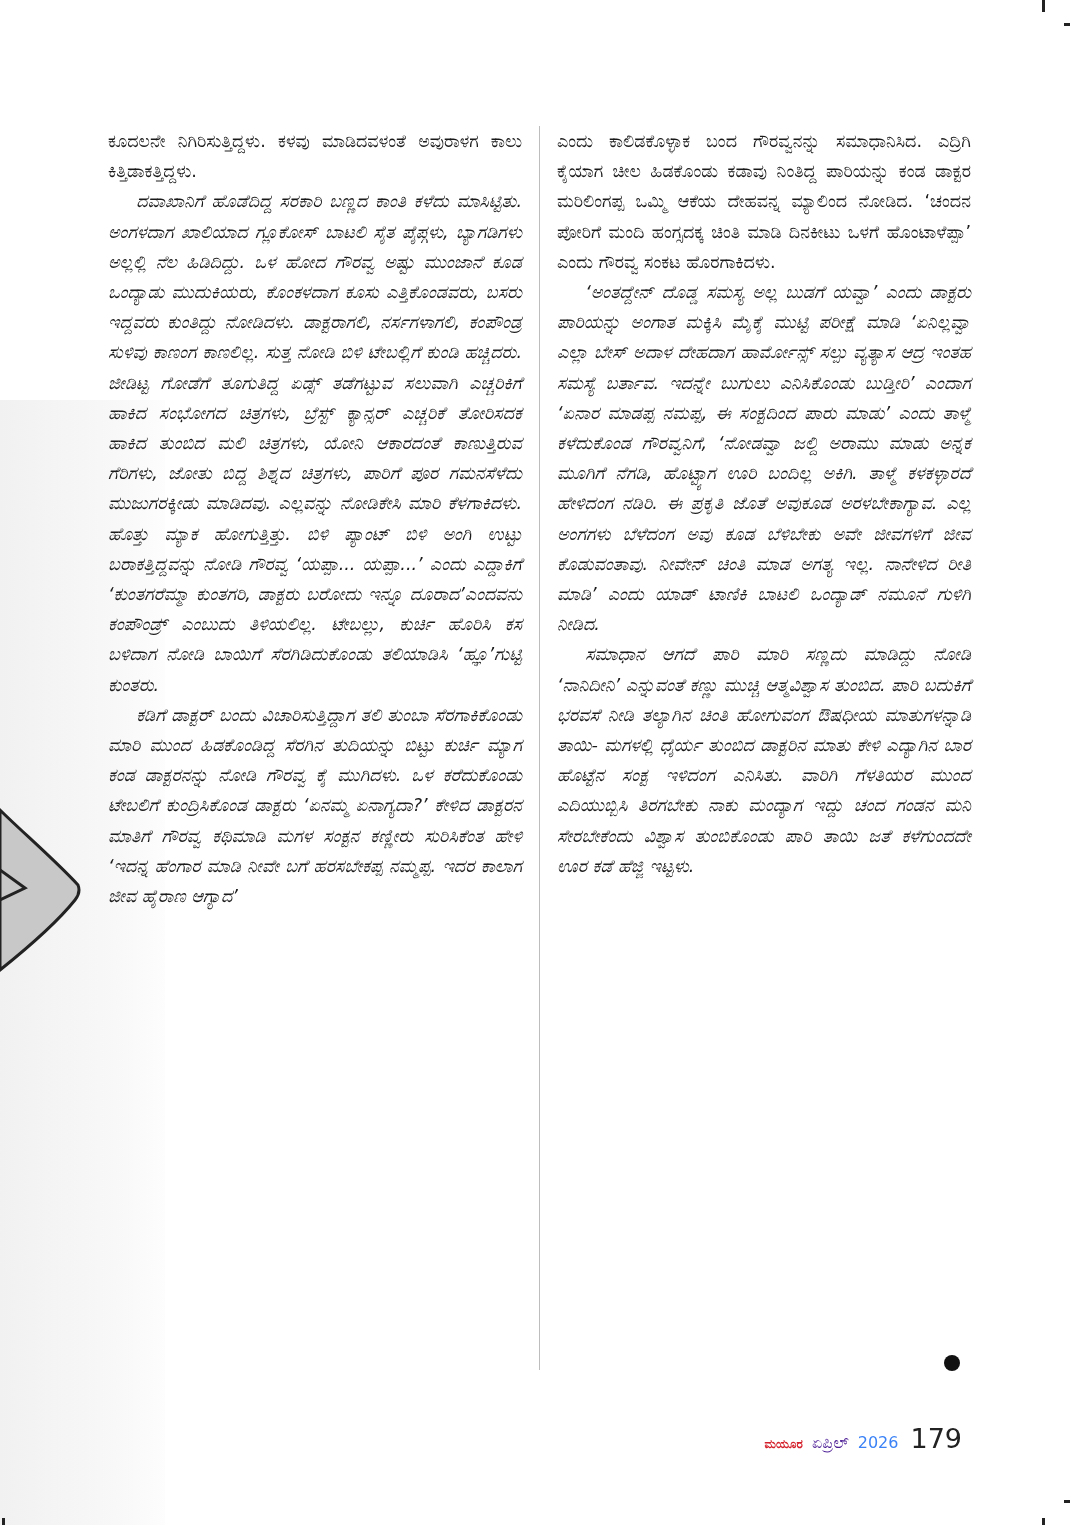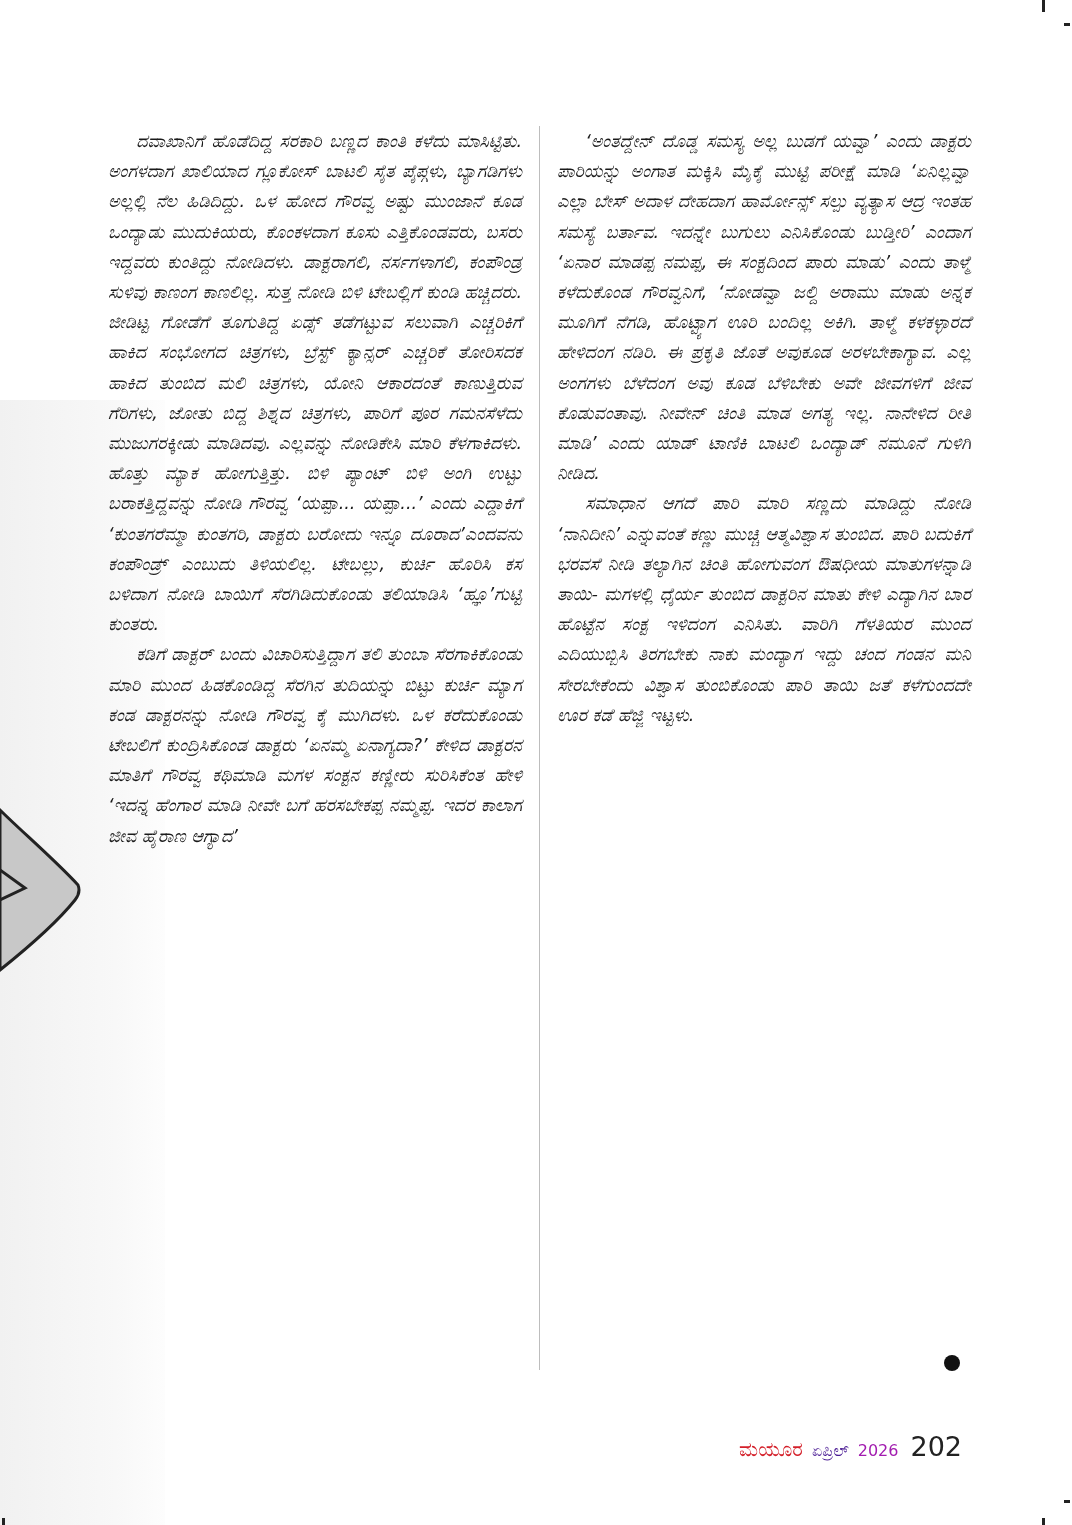--- a/index.html
+++ b/index.html
@@ -31,53 +31,55 @@
     background: #bdbdbd;
   }
   .end-dot {
     position: absolute; left: 944px; top: 1355px; width: 16px; height: 16px;
     border-radius: 50%; background: #111;
   }
   .footer {
     position: absolute; right: 110px; top: 1393px;
     display: flex; align-items: baseline; gap: 9px;
   }
-  .mag-name { color: #d4202a; font-weight: normal; font-size: 20px; margin-top: 44px; }
+  .mag-name { color: #d4202a; font-weight: bold; font-size: 12px; margin-top: 44px; }
   .month { font-size: 16px; color: #4c1d95; }
-  .year { font-size: 16px; color: #a21caf; }
+  .year { font-size: 16px; color: #3b82f6; }
   .page-num { font-size: 27px; color: #222; margin-left: 3px; }
 </style>
 </head>
 <body>
 
 <div class="left-shade"></div>
 
 <svg class="arrow-deco" viewBox="0 0 85 175">
   <path d="M0,10 C20,30 55,60 78,85 C80,90 79,95 75,100 C55,125 25,150 0,170 Z" fill="#c8c8c8" stroke="#222" stroke-width="3"></path>
   <path d="M0,70 L25,88 L0,100" fill="none" stroke="#222" stroke-width="3"></path>
 </svg>
 
 <div class="crop-mark" style="left:1042px;top:0;width:3px;height:12px;"></div>
 <div class="crop-mark" style="left:1064px;top:23px;width:6px;height:3px;"></div>
 <div class="crop-mark" style="left:1064px;top:1500px;width:6px;height:3px;"></div>
 <div class="crop-mark" style="left:1042px;top:1518px;width:3px;height:7px;"></div>
 <div class="crop-mark" style="left:2px;top:1518px;width:3px;height:7px;"></div>
 
 <div class="col col-left">
+  <p>ಕೂದಲನೇ ನಿಗಿರಿಸುತ್ತಿದ್ದಳು. ಕಳವು ಮಾಡಿದವಳಂತೆ ಅವುರಾಳಗ ಕಾಲು ಕಿತ್ತಿಡಾಕತ್ತಿದ್ದಳು.</p>
   <p class="indent">ದವಾಖಾನಿಗೆ ಹೊಡೆದಿದ್ದ ಸರಕಾರಿ ಬಣ್ಣದ ಕಾಂತಿ ಕಳೆದು ಮಾಸಿಟ್ಟಿತು. ಅಂಗಳದಾಗ ಖಾಲಿಯಾದ ಗ್ಲೂಕೋಸ್ ಬಾಟಲಿ ಸೈತ ಪೈಪ್ಗಳು, ಬ್ಯಾಗಡಿಗಳು ಅಲ್ಲಲ್ಲಿ ನೆಲ ಹಿಡಿದಿದ್ದು. ಒಳ ಹೋದ ಗೌರವ್ವ ಅಷ್ಟು ಮುಂಜಾನೆ ಕೂಡ ಒಂದ್ಯಾಡು ಮುದುಕಿಯರು, ಕೊಂಕಳದಾಗ ಕೂಸು ಎತ್ತಿಕೊಂಡವರು, ಬಸರು ಇದ್ದವರು ಕುಂತಿದ್ದು ನೋಡಿದಳು. ಡಾಕ್ಟರಾಗಲಿ, ನರ್ಸಗಳಾಗಲಿ, ಕಂಪೌಂಡ್ರ ಸುಳಿವು ಕಾಣಂಗ ಕಾಣಲಿಲ್ಲ. ಸುತ್ತ ನೋಡಿ ಬಿಳಿ ಟೇಬಲ್ಲಿಗೆ ಕುಂಡಿ ಹಚ್ಚಿದರು. ಜೀಡಿಟ್ಟ ಗೋಡೆಗೆ ತೂಗುತಿದ್ದ ಏಡ್ಸ್ ತಡೆಗಟ್ಟುವ ಸಲುವಾಗಿ ಎಚ್ಚರಿಕಿಗೆ ಹಾಕಿದ ಸಂಭೋಗದ ಚಿತ್ರಗಳು, ಬ್ರೆಸ್ಟ್ ಕ್ಯಾನ್ಸರ್ ಎಚ್ಚರಿಕೆ ತೋರಿಸದಕ ಹಾಕಿದ ತುಂಬಿದ ಮಲಿ ಚಿತ್ರಗಳು, ಯೋನಿ ಆಕಾರದಂತೆ ಕಾಣುತ್ತಿರುವ ಗೆರಿಗಳು, ಜೋತು ಬಿದ್ದ ಶಿಶ್ನದ ಚಿತ್ರಗಳು, ಪಾರಿಗೆ ಪೂರ ಗಮನಸೆಳೆದು ಮುಜುಗರಕ್ಕೀಡು ಮಾಡಿದವು. ಎಲ್ಲವನ್ನು ನೋಡಿಕೇಸಿ ಮಾರಿ ಕೆಳಗಾಕಿದಳು. ಹೊತ್ತು ಮ್ಯಾಕ ಹೋಗುತ್ತಿತ್ತು. ಬಿಳಿ ಪ್ಯಾಂಟ್ ಬಿಳಿ ಅಂಗಿ ಉಟ್ಟು ಬರಾಕತ್ತಿದ್ದವನ್ನು ನೋಡಿ ಗೌರವ್ವ ‘ಯಪ್ಪಾ... ಯಪ್ಪಾ...’ ಎಂದು ಎದ್ದಾಕಿಗೆ ‘ಕುಂತಗರೆಮ್ಮಾ ಕುಂತಗರಿ, ಡಾಕ್ಟರು ಬರೋದು ಇನ್ನೂ ದೂರಾದ’ಎಂದವನು ಕಂಪೌಂಡ್ರ್ ಎಂಬುದು ತಿಳಿಯಲಿಲ್ಲ. ಟೇಬಲ್ಲು, ಕುರ್ಚಿ ಹೊರಿಸಿ ಕಸ ಬಳಿದಾಗ ನೋಡಿ ಬಾಯಿಗೆ ಸೆರಗಿಡಿದುಕೊಂಡು ತಲಿಯಾಡಿಸಿ ‘ಹ್ಞೂ’ಗುಟ್ಟಿ ಕುಂತರು.</p>
   <p class="indent">ಕಡಿಗೆ ಡಾಕ್ಟರ್ ಬಂದು ವಿಚಾರಿಸುತ್ತಿದ್ದಾಗ ತಲಿ ತುಂಬಾ ಸೆರಗಾಕಿಕೊಂಡು ಮಾರಿ ಮುಂದ ಹಿಡಕೊಂಡಿದ್ದ ಸೆರಗಿನ ತುದಿಯನ್ನು ಬಿಟ್ಟು ಕುರ್ಚಿ ಮ್ಯಾಗ ಕಂಡ ಡಾಕ್ಟರನನ್ನು ನೋಡಿ ಗೌರವ್ವ ಕೈ ಮುಗಿದಳು. ಒಳ ಕರೆದುಕೊಂಡು ಟೇಬಲಿಗೆ ಕುಂದ್ರಿಸಿಕೊಂಡ ಡಾಕ್ಟರು ‘ಏನಮ್ಮ ಏನಾಗ್ಯದಾ?’ ಕೇಳಿದ ಡಾಕ್ಟರನ ಮಾತಿಗೆ ಗೌರವ್ವ ಕಥಿಮಾಡಿ ಮಗಳ ಸಂಕ್ಟನ ಕಣ್ಣೀರು ಸುರಿಸಿಕೆಂತ ಹೇಳಿ ‘ಇದನ್ನ ಹೆಂಗಾರ ಮಾಡಿ ನೀವೇ ಬಗೆ ಹರಸಬೇಕಪ್ಪ ನಮ್ಮಪ್ಪ. ಇದರ ಕಾಲಾಗ ಜೀವ ಹೈರಾಣ ಆಗ್ಯಾದ’</p>
 </div>
 
 <div class="divider"></div>
 
 <div class="col col-right">
+  <p>ಎಂದು ಕಾಲಿಡಕೊಳ್ಳಾಕ ಬಂದ ಗೌರವ್ವನನ್ನು ಸಮಾಧಾನಿಸಿದ. ಎದ್ರಿಗಿ ಕೈಯಾಗ ಚೀಲ ಹಿಡಕೊಂಡು ಕಡಾವು ನಿಂತಿದ್ದ ಪಾರಿಯನ್ನು ಕಂಡ ಡಾಕ್ಟರ ಮರಿಲಿಂಗಪ್ಪ ಒಮ್ಮಿ ಆಕೆಯ ದೇಹವನ್ನ ಮ್ಯಾಲಿಂದ ನೋಡಿದ. ‘ಚಂದನ ಪೋರಿಗೆ ಮಂದಿ ಹಂಗ್ಸದಕ್ಕ ಚಿಂತಿ ಮಾಡಿ ದಿನಕೀಟು ಒಳಗೆ ಹೊಂಟಾಳೆಪ್ಪಾ’ ಎಂದು ಗೌರವ್ವ ಸಂಕಟ ಹೊರಗಾಕಿದಳು.</p>
   <p class="indent">‘ಅಂತದ್ದೇನ್ ದೊಡ್ಡ ಸಮಸ್ಯ ಅಲ್ಲ ಬುಡಗೆ ಯವ್ವಾ’ ಎಂದು ಡಾಕ್ಟರು ಪಾರಿಯನ್ನು ಅಂಗಾತ ಮಕ್ಕಿಸಿ ಮೈಕೈ ಮುಟ್ಟಿ ಪರೀಕ್ಷೆ ಮಾಡಿ ‘ಏನಿಲ್ಲವ್ವಾ ಎಲ್ಲಾ ಬೇಸ್ ಅದಾಳ ದೇಹದಾಗ ಹಾರ್ಮೋನ್ಸ್ ಸಲ್ಪು ವ್ಯತ್ಯಾಸ ಆದ್ರ ಇಂತಹ ಸಮಸ್ಯೆ ಬರ್ತಾವ. ಇದನ್ನೇ ಬುಗುಲು ಎನಿಸಿಕೊಂಡು ಬುಡ್ತೀರಿ’ ಎಂದಾಗ ‘ಏನಾರ ಮಾಡಪ್ಪ ನಮಪ್ಪ, ಈ ಸಂಕ್ಟದಿಂದ ಪಾರು ಮಾಡು’ ಎಂದು ತಾಳ್ಮೆ ಕಳೆದುಕೊಂಡ ಗೌರವ್ವನಿಗೆ, ‘ನೋಡವ್ವಾ ಜಲ್ದಿ ಅರಾಮು ಮಾಡು ಅನ್ನಕ ಮೂಗಿಗೆ ನೆಗಡಿ, ಹೊಟ್ಟ್ಯಾಗ ಊರಿ ಬಂದಿಲ್ಲ ಅಕಿಗಿ. ತಾಳ್ಮೆ ಕಳಕಳ್ಳಾರದೆ ಹೇಳಿದಂಗ ನಡಿರಿ. ಈ ಪ್ರಕೃತಿ ಜೊತೆ ಅವುಕೂಡ ಅರಳಬೇಕಾಗ್ಯಾವ. ಎಲ್ಲ ಅಂಗಗಳು ಬೆಳೆದಂಗ ಅವು ಕೂಡ ಬೆಳಿಬೇಕು ಅವೇ ಜೀವಗಳಿಗೆ ಜೀವ ಕೊಡುವಂತಾವು. ನೀವೇನ್ ಚಿಂತಿ ಮಾಡ ಅಗತ್ಯ ಇಲ್ಲ. ನಾನೇಳಿದ ರೀತಿ ಮಾಡಿ’ ಎಂದು ಯಾಡ್ ಟಾಣಿಕಿ ಬಾಟಲಿ ಒಂದ್ಯಾಡ್ ನಮೂನೆ ಗುಳಿಗಿ ನೀಡಿದ.</p>
   <p class="indent">ಸಮಾಧಾನ ಆಗದೆ ಪಾರಿ ಮಾರಿ ಸಣ್ಣದು ಮಾಡಿದ್ದು ನೋಡಿ ‘ನಾನಿದೀನಿ’ ಎನ್ನುವಂತೆ ಕಣ್ಣು ಮುಚ್ಚಿ ಆತ್ಮವಿಶ್ವಾಸ ತುಂಬಿದ. ಪಾರಿ ಬದುಕಿಗೆ ಭರವಸೆ ನೀಡಿ ತಲ್ಯಾಗಿನ ಚಿಂತಿ ಹೋಗುವಂಗ ಔಷಧೀಯ ಮಾತುಗಳನ್ನಾಡಿ ತಾಯಿ- ಮಗಳಲ್ಲಿ ಧೈರ್ಯ ತುಂಬಿದ ಡಾಕ್ಟರಿನ ಮಾತು ಕೇಳಿ ಎದ್ಯಾಗಿನ ಬಾರ ಹೊಟ್ಟೆನ ಸಂಕ್ಟ ಇಳಿದಂಗ ಎನಿಸಿತು. ವಾರಿಗಿ ಗೆಳತಿಯರ ಮುಂದ ಎದಿಯುಬ್ಬಿಸಿ ತಿರಗಬೇಕು ನಾಕು ಮಂದ್ಯಾಗ ಇದ್ದು ಚಂದ ಗಂಡನ ಮನಿ ಸೇರಬೇಕೆಂದು ವಿಶ್ವಾಸ ತುಂಬಿಕೊಂಡು ಪಾರಿ ತಾಯಿ ಜತೆ ಕಳೆಗುಂದದೇ ಊರ ಕಡೆ ಹೆಜ್ಜಿ ಇಟ್ಟಳು.</p>
 </div>
 
 <div class="end-dot"></div>
 
 <div class="footer">
   <span class="mag-name" style="color: rgb(212, 32, 42);">ಮಯೂರ</span>
   <span class="month">ಏಪ್ರಿಲ್</span>
   <span class="year">2026</span>
-  <span class="page-num">202</span>
+  <span class="page-num">179</span>
 </div>
 
 </body></html>

